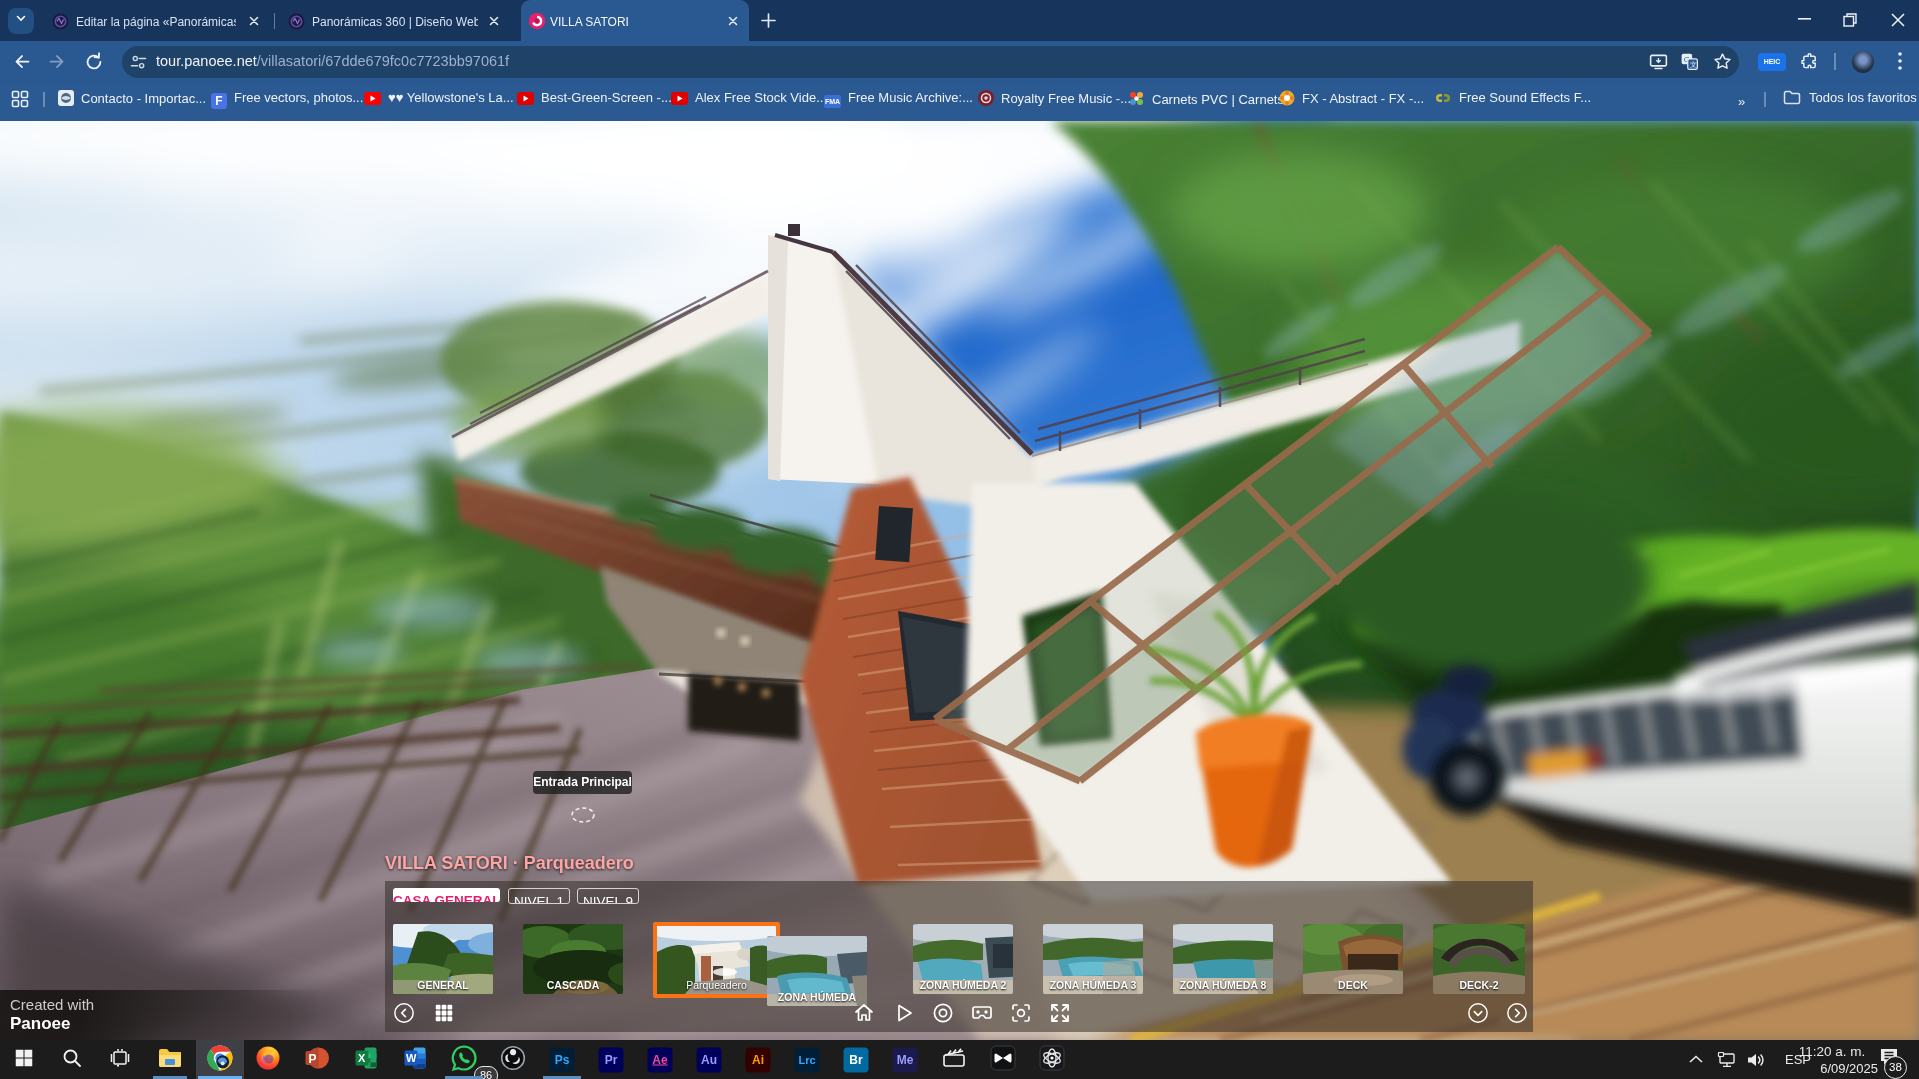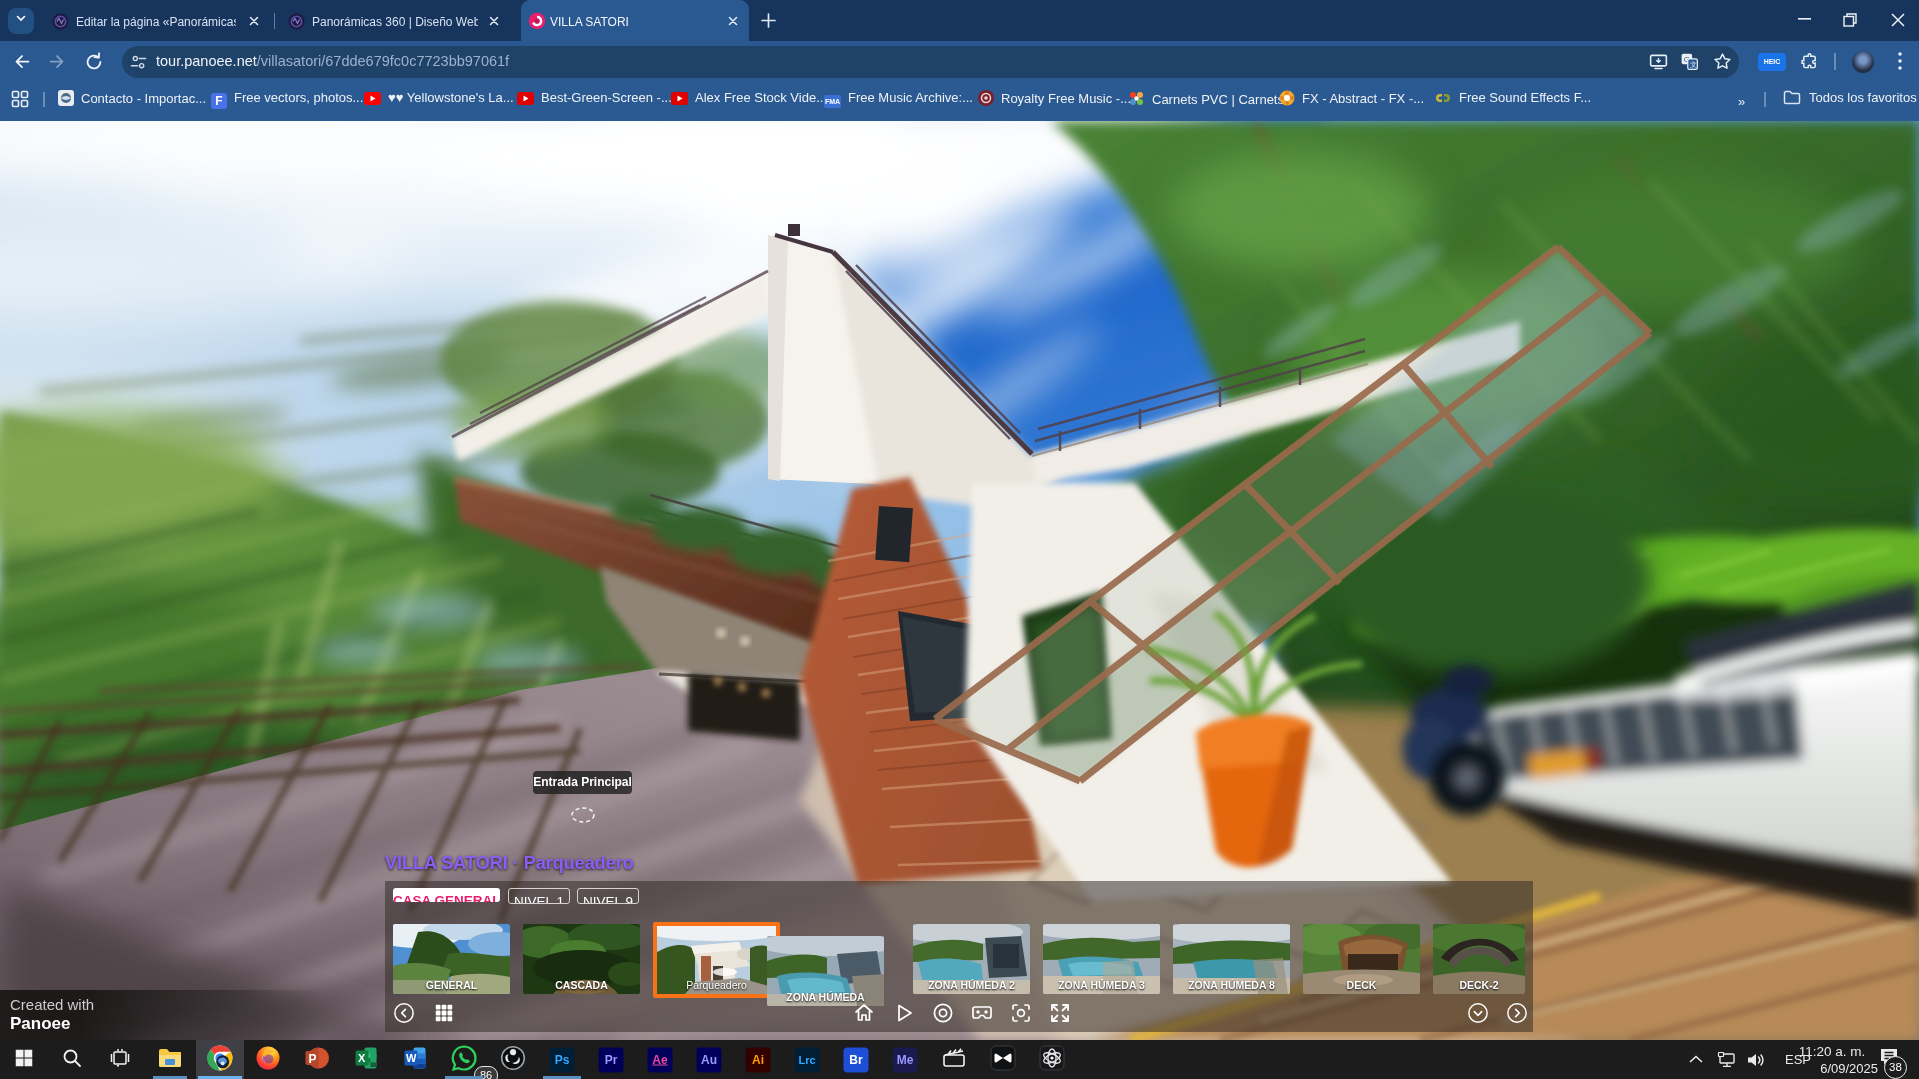--- a/index.html
+++ b/index.html
@@ -16,25 +16,25 @@
   #chevbtn{position:absolute;top:8px;left:8px;width:26px;height:26px;border-radius:8px;background:#235083;color:#fff;text-align:center;line-height:24px;font-size:13px;}
   .winbtn{position:absolute;top:0;color:#eef2f8;}.winbtn svg{display:block;}
   
   #urlpill{position:absolute;top:46px;left:122px;width:1617px;height:32px;background:#1e4268;border-radius:16px;color:#e8eef5;font-size:15px;}
   .tico{position:absolute;color:#eef2f8;}
   
   .bm{position:absolute;top:90px;height:24px;color:#eef2f6;font-size:13px;white-space:nowrap;}
   
   #scene{position:absolute;top:121px;left:0;width:1919px;height:919px;overflow:hidden;}
   
-  #paneltitle{position:absolute;left:385px;top:853px;color:#8b5cf6;font-size:18px;font-weight:bold;text-shadow:0 1px 3px rgba(0,0,0,.8);}
+  #paneltitle{position:absolute;left:385px;top:853px;color:#fca5a5;font-size:18px;font-weight:bold;text-shadow:0 1px 3px rgba(0,0,0,.8);}
   #panel{position:absolute;left:385px;top:881px;width:1148px;height:151px;background:rgba(52,46,42,0.55);}
   .ttab{position:absolute;top:7px;height:14px;line-height:26px;font-size:14.5px;border-radius:3px;padding:0 12px;white-space:nowrap;overflow:hidden;}
   #panothumbs{position:absolute;left:8px;top:41px;height:74px;}
-  .th{position:absolute;top:2px;width:117px;height:70px;border-radius:2px;overflow:hidden;}
+  .th{position:absolute;top:2px;width:100px;height:70px;border-radius:2px;overflow:hidden;}
   .th .lb{position:absolute;bottom:3px;left:0;right:0;text-align:center;color:#fff;font-size:10.5px;font-weight:bold;text-shadow:0 1px 2px #000;}
   .cico{position:absolute;color:#fff;}
   #entrada{position:absolute;left:533px;top:771px;width:99px;height:23px;background:rgba(28,28,28,0.78);border-radius:4px;color:#fff;font-size:12px;font-weight:bold;text-align:center;line-height:23px;white-space:nowrap;}
   #createdwith{position:absolute;left:0px;top:990px;width:420px;height:50px;background:linear-gradient(100deg,rgba(20,18,16,.85) 20%,rgba(20,18,16,0) 75%);color:#ddd;}
   
   #taskbar{position:absolute;top:1040px;left:0;width:1919px;height:39px;background:#1c1c1c;}
   .tk{position:absolute;top:0;width:48px;height:39px;}
   .tkc{position:absolute;left:50%;top:50%;transform:translate(-50%,-50%);}
   .adobe{width:25px;height:25px;border-radius:4px;font-weight:bold;font-size:12px;text-align:center;line-height:25px;}
   .uline{position:absolute;bottom:0;height:3px;background:#76a9dd;}
@@ -928,21 +928,21 @@
         <div class="adobe" style="background:#330000;color:#ff9a00;">Ai</div>
       </div>
     </div>
 <div class="tk" style="left:783px;">
       <div class="tkc">
         <div class="adobe" style="background:#001e36;color:#31a8ff;font-size:11px;">Lrc</div>
       </div>
     </div>
 <div class="tk" style="left:832px;">
       <div class="tkc">
-        <div class="adobe" style="background:#1d4ed8;color:#fff;">Br</div>
+        <div class="adobe" style="background:#0369a1;color:#fff;">Br</div>
       </div>
     </div>
 <div class="tk" style="left:881px;">
       <div class="tkc">
         <div class="adobe" style="background:#1a1a4e;color:#9999ff;">Me</div>
       </div>
     </div>
 <div class="tk" style="left:930px;">
       <div class="tkc"><svg width="24" height="22" viewBox="0 0 24 22">
           <g fill="none" stroke="#f2f2f2" stroke-width="1.6">

